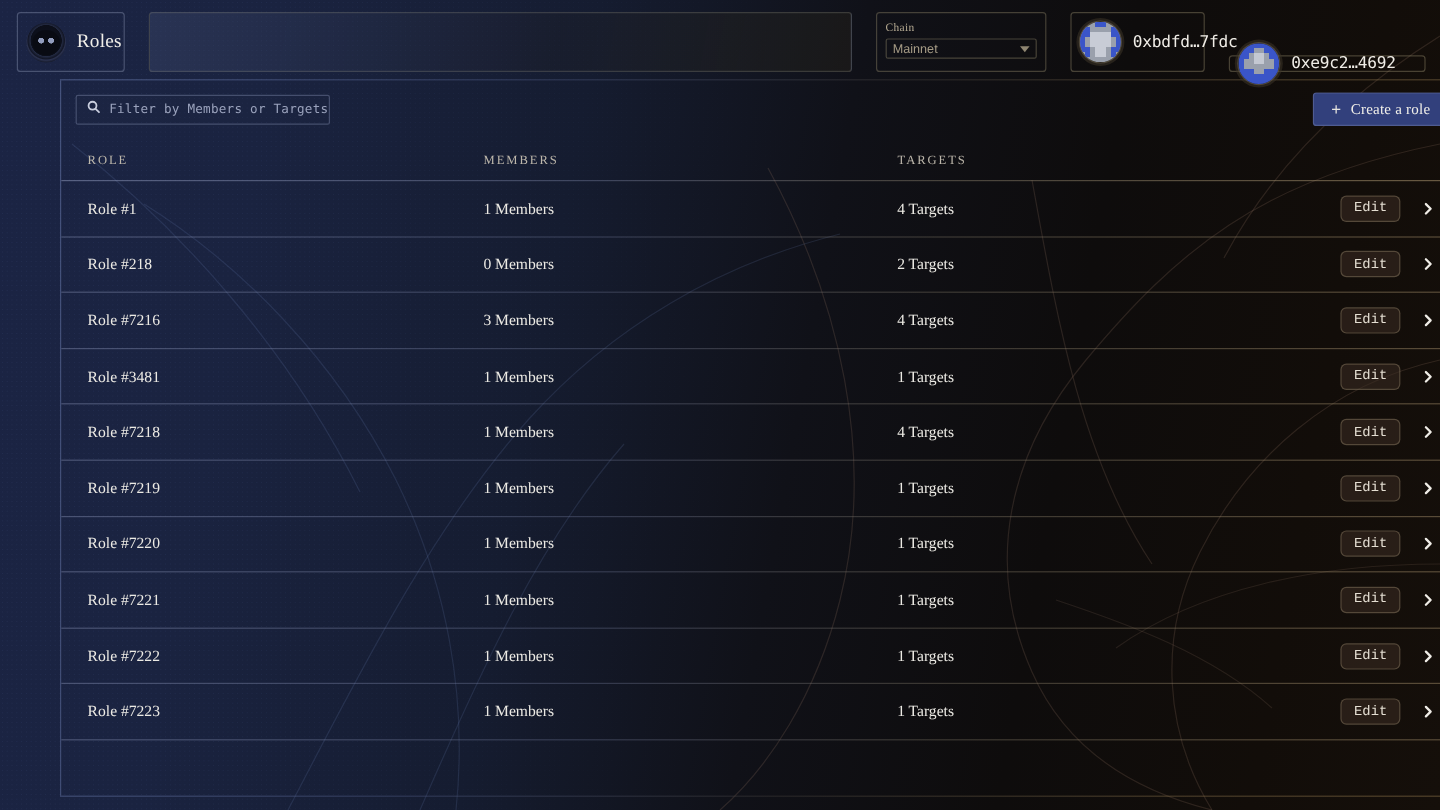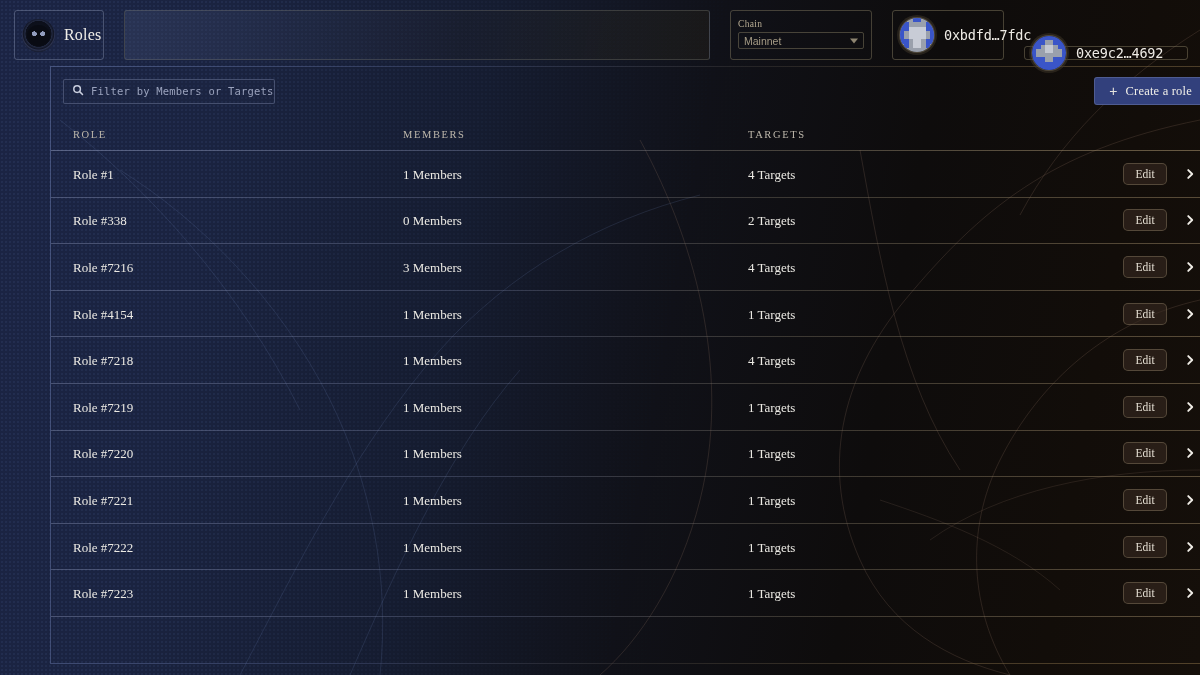--- a/index.html
+++ b/index.html
@@ -277,21 +277,21 @@
     padding: 0 10px;
     border: 1px solid rgba(140,124,100,0.45);
     border-radius: 5px;
     background: rgba(58,44,34,0.55);
     font-size: 11.5px;
     color: #e4ded2;
     display: flex;
     align-items: center;
     justify-content: center;
     cursor: pointer;
-    font-family: Liberation Serif, serif;
+    font-family: Liberation Mono, monospace;
   }
 
   .chevron-right {
     width: 14px; height: 14px;
     display: block;
     cursor: pointer;
   }
   .chevron-right svg { display: block; }
 </style>
 </head>
@@ -419,21 +419,21 @@
       <span class="edit-button">Edit</span>
       <span class="chevron-right">
         <svg width="14" height="14" viewBox="0 0 16 16" fill="none" stroke="#efece6" stroke-width="2.2" stroke-linecap="round" stroke-linejoin="round">
                 <path d="M6 3.5 L10.5 8 L6 12.5"></path>
               </svg>
       </span>
     </div>
   </div>
 
   <div class="trow">
-    <div class="col-role"><span class="cell-role">Role #338</span></div>
+    <div class="col-role"><span class="cell-role">Role #218</span></div>
     <div class="col-members"><span class="cell-members">0 Members</span></div>
     <div class="col-targets"><span class="cell-targets">2 Targets</span></div>
     <div class="col-actions">
       <span class="edit-button">Edit</span>
       <span class="chevron-right">
         <svg width="14" height="14" viewBox="0 0 16 16" fill="none" stroke="#efece6" stroke-width="2.2" stroke-linecap="round" stroke-linejoin="round">
                 <path d="M6 3.5 L10.5 8 L6 12.5"></path>
               </svg>
       </span>
     </div>
@@ -447,21 +447,21 @@
       <span class="edit-button">Edit</span>
       <span class="chevron-right">
         <svg width="14" height="14" viewBox="0 0 16 16" fill="none" stroke="#efece6" stroke-width="2.2" stroke-linecap="round" stroke-linejoin="round">
                 <path d="M6 3.5 L10.5 8 L6 12.5"></path>
               </svg>
       </span>
     </div>
   </div>
 
   <div class="trow">
-    <div class="col-role"><span class="cell-role">Role #4154</span></div>
+    <div class="col-role"><span class="cell-role">Role #3481</span></div>
     <div class="col-members"><span class="cell-members">1 Members</span></div>
     <div class="col-targets"><span class="cell-targets">1 Targets</span></div>
     <div class="col-actions">
       <span class="edit-button">Edit</span>
       <span class="chevron-right">
         <svg width="14" height="14" viewBox="0 0 16 16" fill="none" stroke="#efece6" stroke-width="2.2" stroke-linecap="round" stroke-linejoin="round">
                 <path d="M6 3.5 L10.5 8 L6 12.5"></path>
               </svg>
       </span>
     </div>

